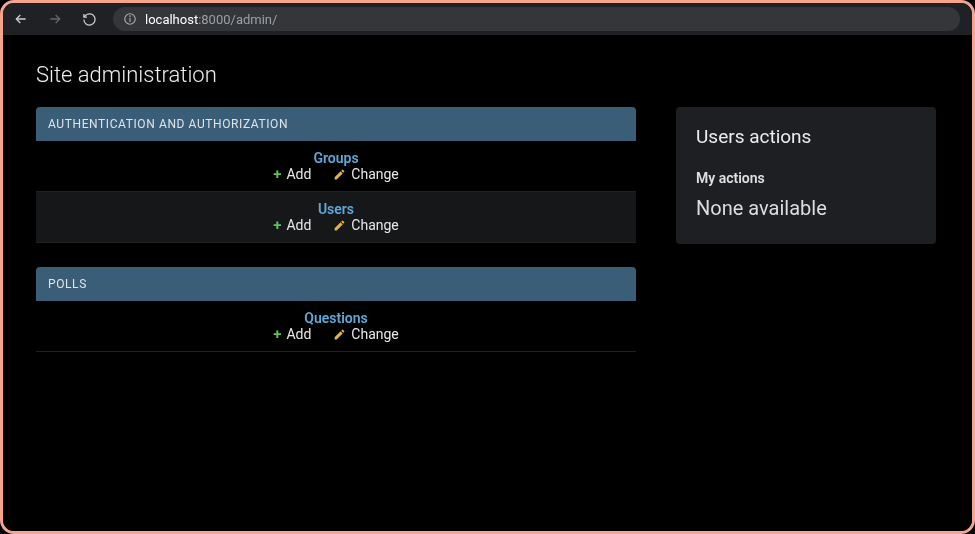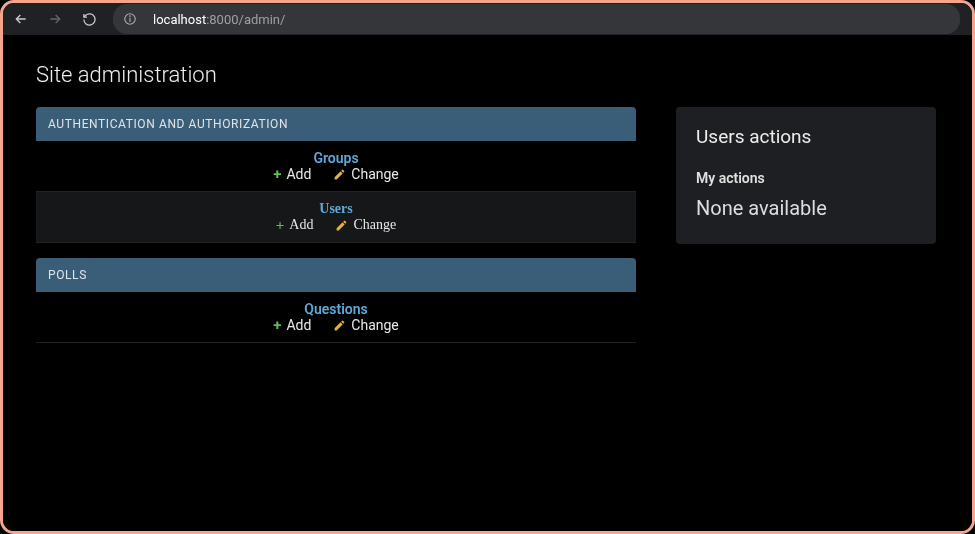--- a/index.html
+++ b/index.html
@@ -36,25 +36,25 @@
       display: flex; align-items: center; justify-content: center;
       border-radius: 50%;
       color: #ccc;
       cursor: pointer;
     }
     .nav-btn.disabled { color: #666; }
     .addr {
       flex: 1;
       background: #35363a;
       border-radius: 14px;
-      height: 30px;
+      height: 24px;
       display: flex;
       align-items: center;
       padding: 0 10px;
-      gap: 16px;
+      gap: 8px;
       color: #e8eaed;
       font-size: 13px;
       margin-left: 4px;
       margin-right: 8px;
     }
     .addr .info-icon { color: #aaa; display: flex; align-items:center; }
     .content-area {
       flex: 1;
       background: #000;
       padding: 3px;
@@ -83,38 +83,38 @@
       font-weight: 300;
       margin-bottom: 20px;
     }
     .cols {
       display: flex;
       gap: 40px;
       align-items: flex-start;
     }
     .left-col { width: 600px; }
     .right-col { width: 260px; }
-    .module { margin-bottom: 15px; }
+    .module { margin-bottom: 24px; }
     .mod-head {
       background: #3b5e78;
       color: #dfe4e8;
       font-size: 12px;
       letter-spacing: 0.6px;
       padding: 10px 12px;
       border-radius: 4px 4px 0 0;
     }
     .row {
       display: flex;
       align-items: center;
       padding: 9px 12px;
       border-bottom: 1px solid #222;
       font-size: 14px;
       flex-direction: column;
     }
-    .row.alt { background: #161718; font-family: Liberation Serif, serif; }
+    .row.alt { background: #161718; }
     .row .model {
       flex: 1;
       color: #5fa9d8;
       font-weight: 600;
       cursor: pointer;
     }
     .actions { display: flex; gap: 22px; align-items: center; }
     .act {
       display: flex; align-items: center; gap: 5px;
       color: #e8e8e8;

